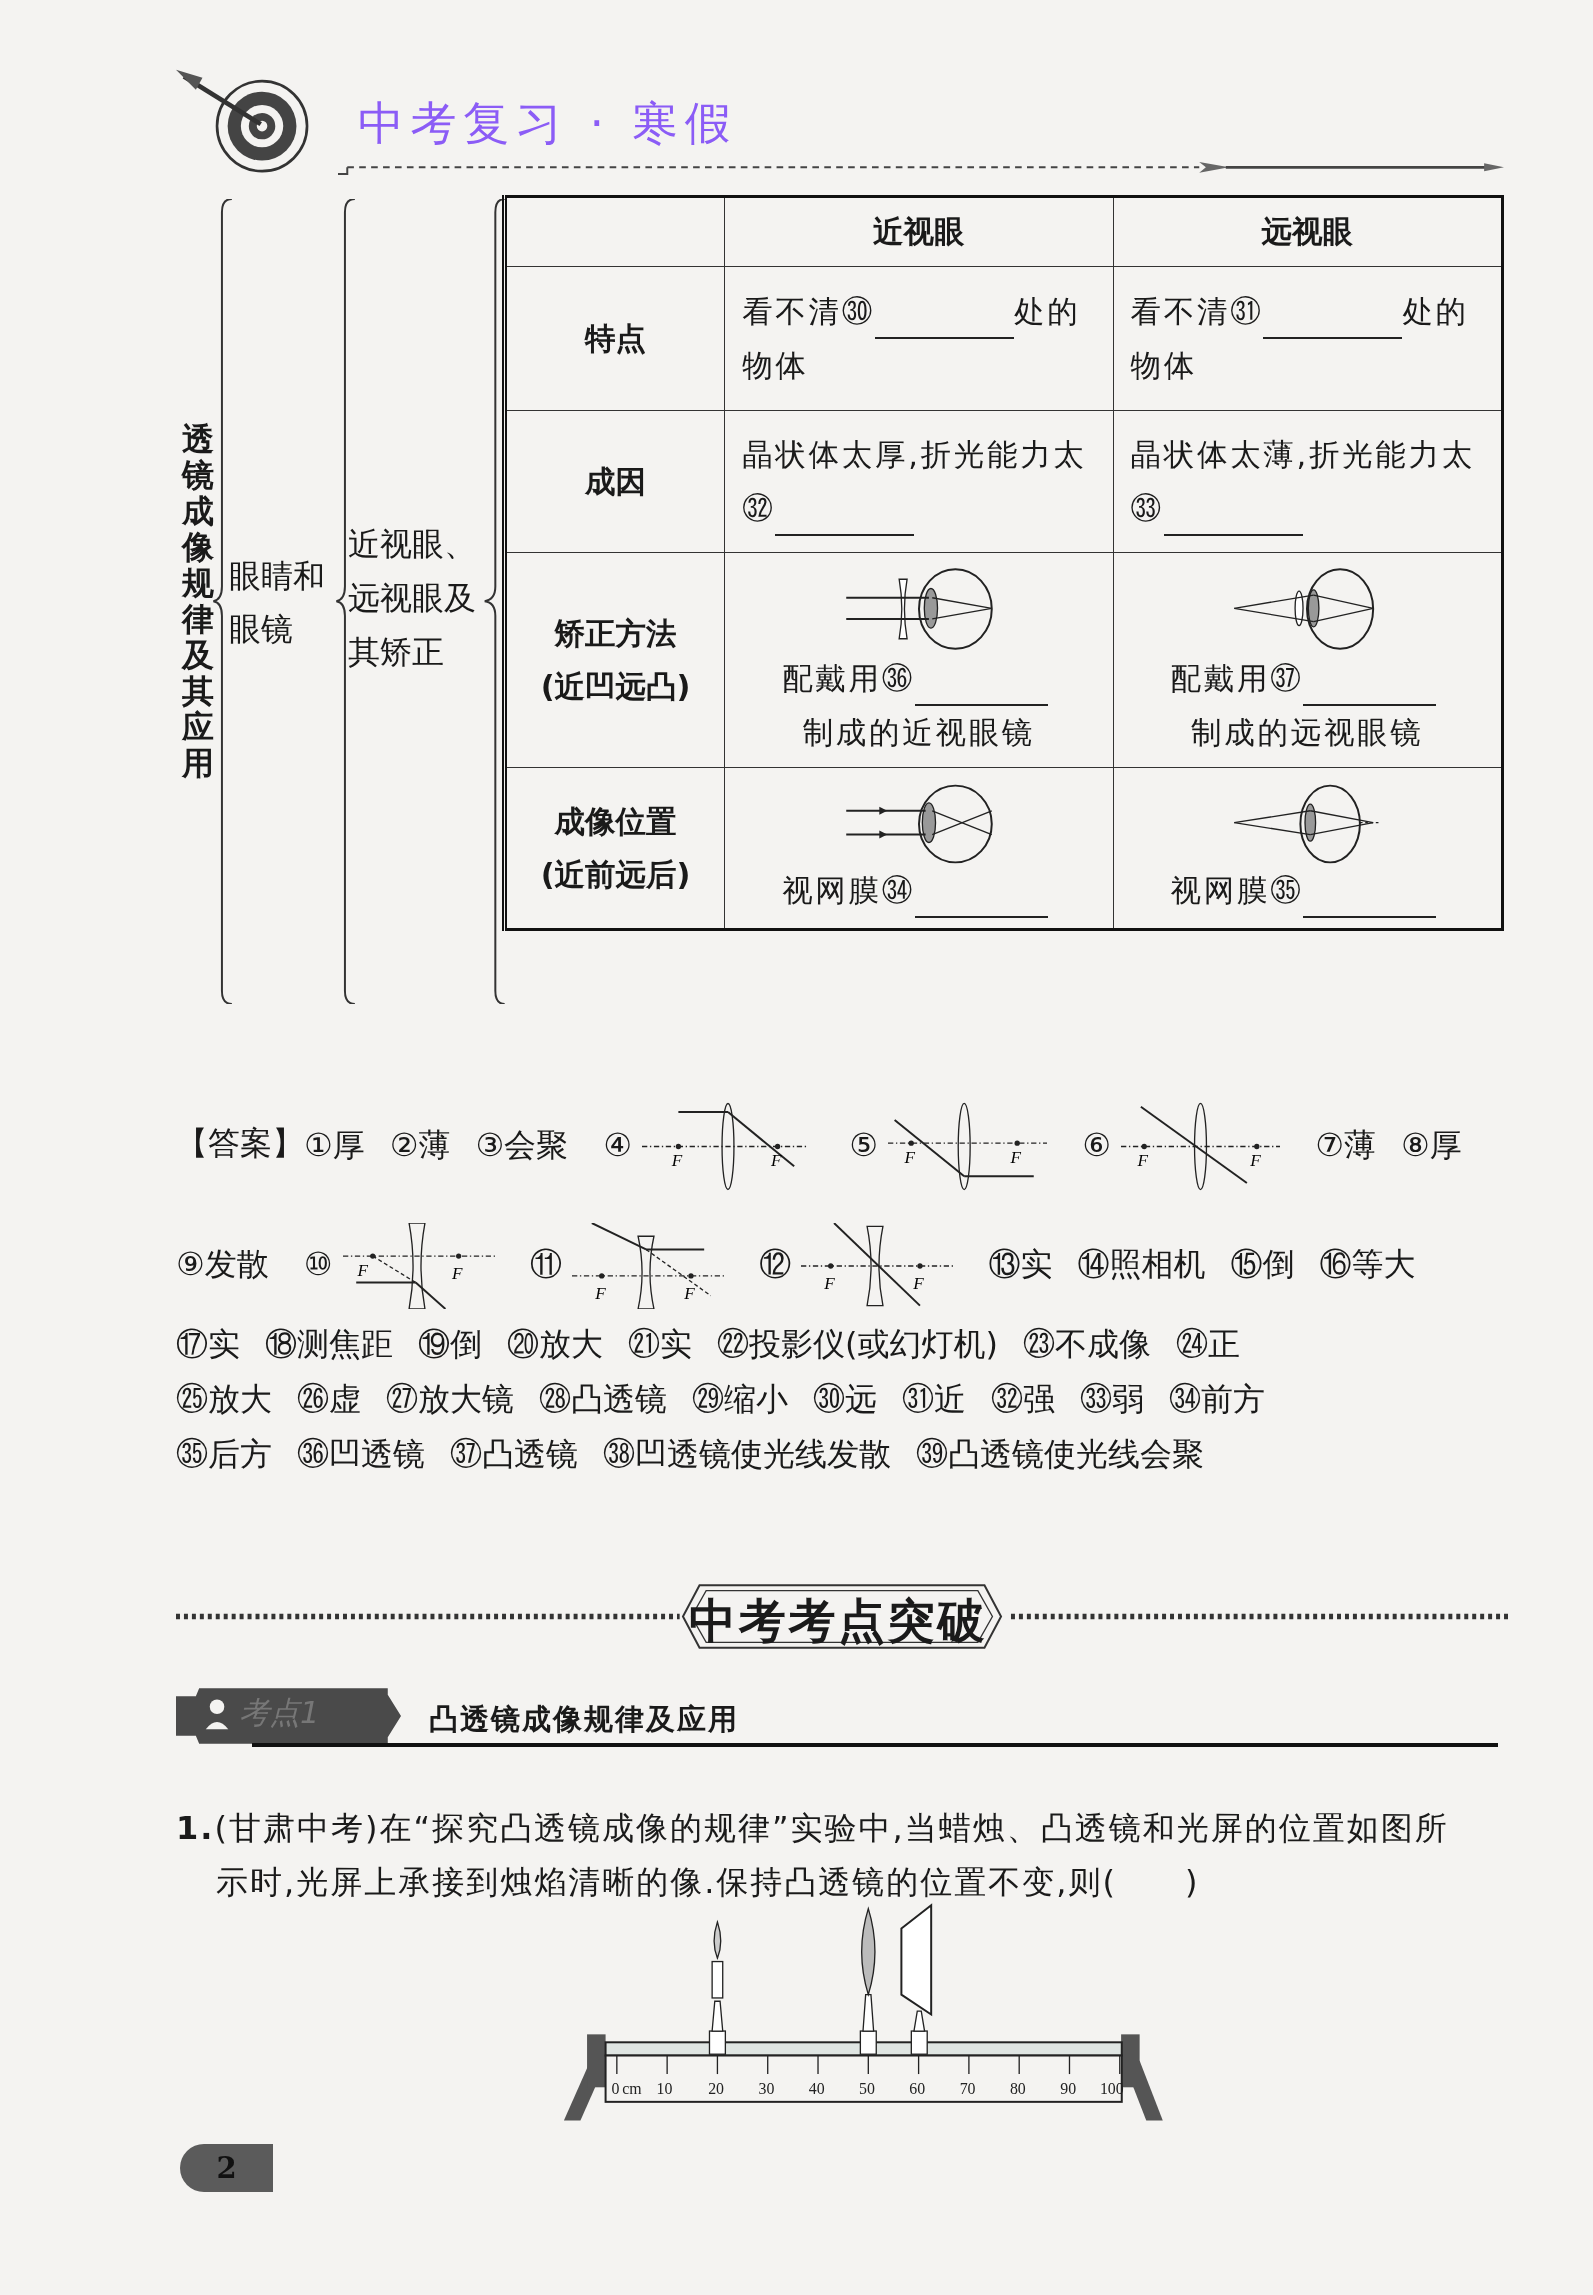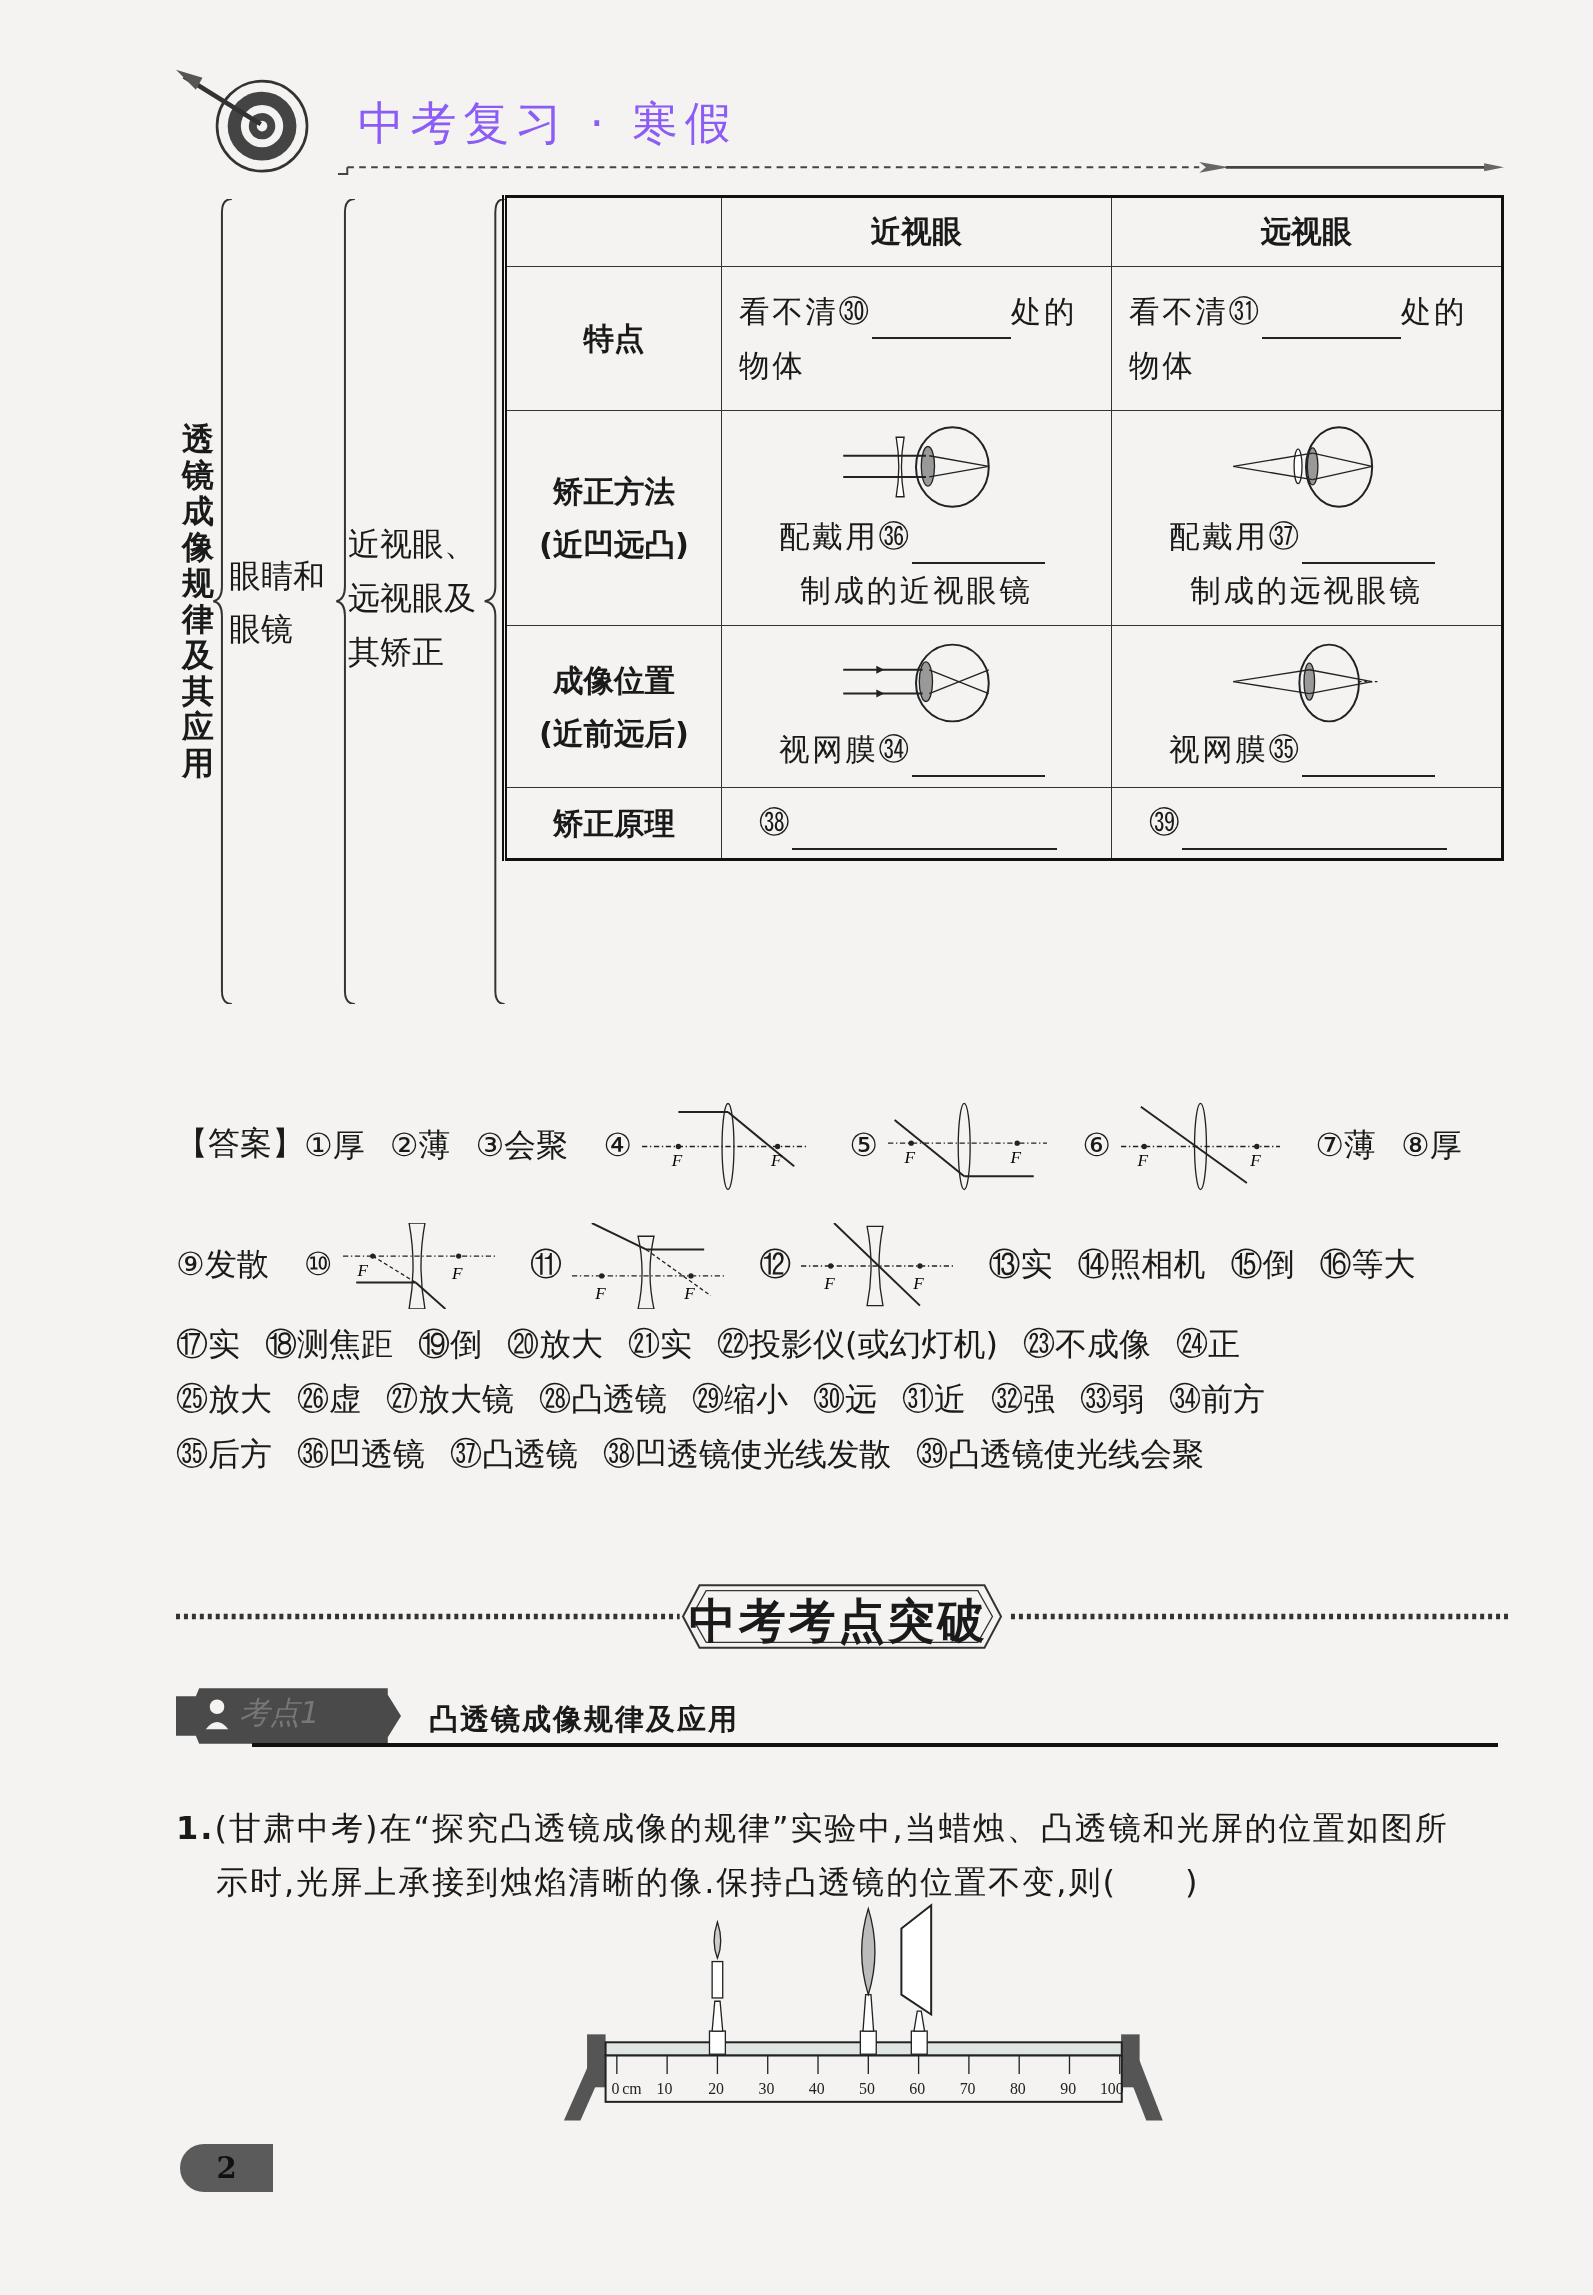--- a/index.html
+++ b/index.html
@@ -96,20 +96,29 @@
   </tr>
   <tr style="height:144px">
     <td class="rowhead">特点</td>
     <td class="cell">
       <span>看不清㉚</span><span class="blank" style="width:139px"></span><span>处的物体</span>
     </td>
     <td class="cell">
       <span>看不清㉛</span><span class="blank" style="width:139px"></span><span>处的物体</span>
     </td>
   </tr>
+  <tr style="height:142px">
+    <td class="rowhead">成因</td>
+    <td class="cell">
+      <span>晶状体太厚,折光能力太㉜</span><span class="blank" style="width:139px"></span>
+    </td>
+    <td class="cell">
+      <span>晶状体太薄,折光能力太㉝</span><span class="blank" style="width:139px"></span>
+    </td>
+  </tr>
   <tr style="height:215px">
     <td class="rowhead">
       <div>矫正方法</div>
       <div>(近凹远凸)</div>
     </td>
     <td class="cell diagram-cell">
       <svg width="172" height="86" viewBox="0 0 260 130">
         <ellipse cx="185" cy="65" rx="55" ry="60" fill="none" stroke="#222" stroke-width="3"></ellipse>
         <ellipse cx="148" cy="64" rx="10" ry="30" fill="#999" stroke="#222" stroke-width="2"></ellipse>
         <path d="M100,20 L112,20 Q104,65 112,110 L100,110 Q108,65 100,20 Z" fill="#fff" stroke="#222" stroke-width="2"></path>
@@ -157,29 +166,20 @@
       <svg width="172" height="80" viewBox="0 0 260 120">
         <ellipse cx="165" cy="60" rx="45" ry="58" fill="none" stroke="#222" stroke-width="3"></ellipse>
         <ellipse cx="135" cy="58" rx="8" ry="28" fill="#999" stroke="#222" stroke-width="2"></ellipse>
         <line x1="20" y1="58" x2="135" y2="40" stroke="#222" stroke-width="2"></line>
         <line x1="20" y1="58" x2="135" y2="76" stroke="#222" stroke-width="2"></line>
         <line x1="135" y1="40" x2="230" y2="58" stroke="#222" stroke-width="2"></line>
         <line x1="135" y1="76" x2="230" y2="58" stroke="#222" stroke-width="2"></line>
         <line x1="210" y1="58" x2="240" y2="58" stroke="#222" stroke-width="2" stroke-dasharray="4,4"></line>
       </svg>
       <div class="cap"><span>视网膜㉟</span><span class="blank" style="width:133px"></span></div>
-    </td>
-  </tr>
-  <tr style="height:72px">
-    <td class="rowhead">矫正原理</td>
-    <td class="cell">
-      <span style="padding-left:20px">㊳</span><span class="blank" style="width:265px"></span>
-    </td>
-    <td class="cell">
-      <span style="padding-left:20px">㊴</span><span class="blank" style="width:265px"></span>
     </td>
   </tr>
 </tbody>
   </table>
 
 <div class="abs answers">
   <div class="ans-line" style="top:0px;height:113px;line-height:113px">
     <span class="ans-bold">【答案】</span><span class="ans-item">①厚</span><span class="ans-item">②薄</span><span class="ans-item">③会聚</span>
     <span class="ans-item"><span>④</span>
       <svg width="172" height="93" viewBox="0 0 260 140" style="font-size:48px">

